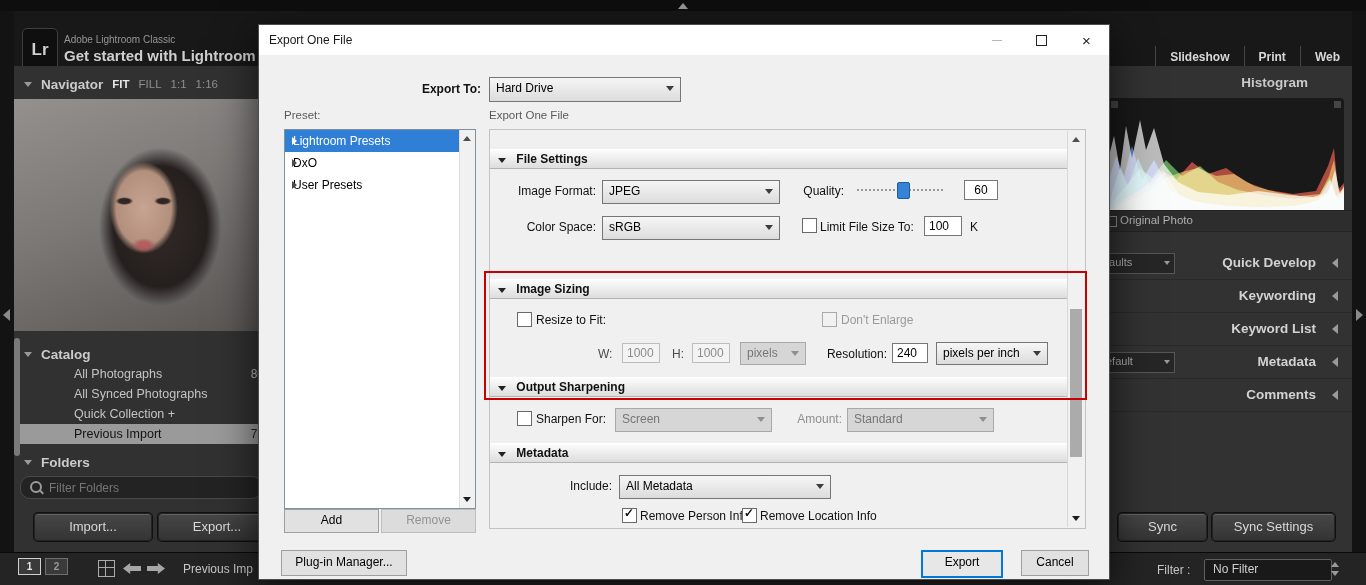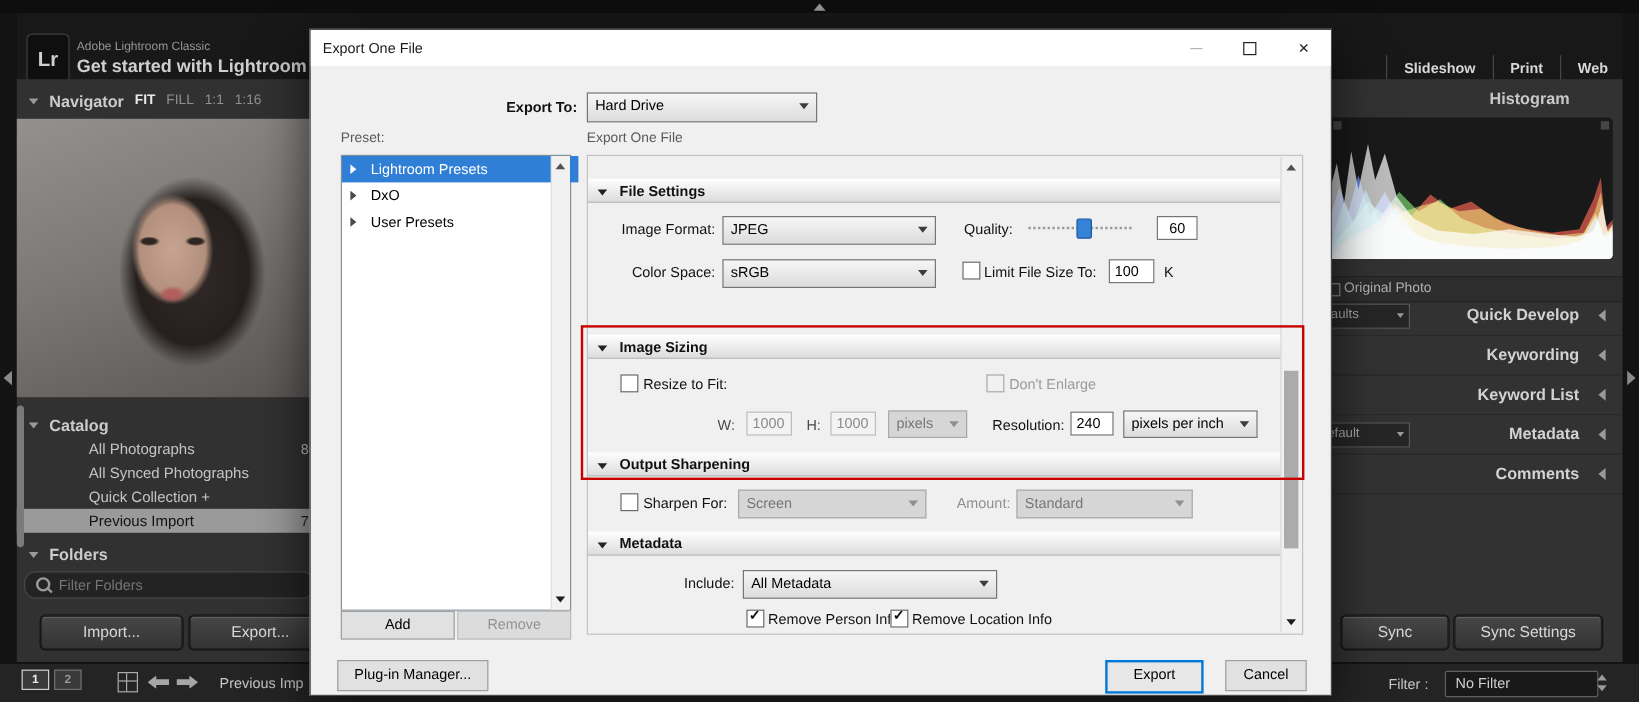--- a/index.html
+++ b/index.html
@@ -43,21 +43,21 @@
   .mag{position:absolute;left:9px;top:4px;width:8px;height:8px;border:2px solid #9a9a9a;border-radius:50%}
   .mag::after{content:"";position:absolute;left:7px;top:8px;width:5px;height:2px;background:#9a9a9a;transform:rotate(45deg)}
   .filter-input{position:absolute;left:26px;top:1px;width:200px;height:17px;background:transparent;border:none;outline:none;color:#9a9a9a;font-size:12px;font-family:inherit}
   .dkbtn{position:absolute;background:linear-gradient(#474747,#343434);border:1px solid #232323;border-radius:4px;box-shadow:inset 0 1px 0 rgba(255,255,255,.15),0 0 0 1px #101010;color:#d8d8d8;font-size:13px;text-align:center;cursor:default}
   .lp-scrollthumb{position:absolute;left:0;top:272px;width:6px;height:118px;background:#7a7a7a;border-radius:3px}
 
   
   .right-panel{position:absolute;left:1100px;top:66px;width:252px;height:486px;background:#323232}
   .hist-box{position:absolute;left:8px;top:32px;width:236px;height:118px;background:#191919;border-radius:4px;overflow:hidden}
   .clip-mark{position:absolute;top:3px;width:7px;height:7px;background:#454545}
-  .orig-row{position:absolute;left:0;top:164px;width:252px;height:20px;background:#2d2d2d;border-top:1px solid #232323;border-bottom:1px solid #232323}
+  .orig-row{position:absolute;left:0;top:144px;width:252px;height:20px;background:#2d2d2d;border-top:1px solid #232323;border-bottom:1px solid #232323}
   .orig-icon{position:absolute;left:6px;top:5px;width:9px;height:9px;border:1px solid #8a8a8a}
   .rp-sections{position:absolute;left:0;top:181px;width:252px}
   .rp-row{position:relative;height:32px;border-bottom:1px solid #292929}
   .rp-row .rp-label{position:absolute;right:36px;top:8px;font-size:13.5px;font-weight:bold;color:#d2d2d2}
   .tleft{position:absolute;right:14px;top:11px;width:0;height:0;border-top:5px solid transparent;border-bottom:5px solid transparent;border-right:6px solid #9a9a9a}
   .mini-combo{position:absolute;left:0;top:6px;width:68px;height:19px;background:#262626;border:1px solid #565656;color:#a8a8a8;font-size:11px;line-height:17px;padding-left:5px}
   .mini-combo .caret-dk{position:absolute;right:4px;top:7px;width:0;height:0;border-left:3.5px solid transparent;border-right:3.5px solid transparent;border-top:4px solid #9a9a9a}
 
   
   .filmstrip{position:absolute;left:0;top:552px;width:1366px;height:33px;background:#242424;border-top:1px solid #090909}
@@ -93,21 +93,21 @@
   .combo.disabled .caret{border-top-color:#8f8f8f}
   .field{position:absolute;height:20px;border:1px solid #767676;background:#fff;font-family:inherit;font-size:12px;padding:0 4px;color:#000;box-sizing:border-box}
   .field.disabled{background:#f3f3f3;border-color:#bdbdbd;color:#8b8b8b}
   .cb{position:absolute;width:13px;height:13px;background:#fff;border:1px solid #6a6a6a}
   .cb.disabled{border-color:#a8a8a8;background:#f1f1f1}
   .cb .mark{position:absolute;left:1px;top:-3px;font-size:12px;font-weight:bold;color:#111}
   .btn-std{position:absolute;background:#e1e1e1;border:1px solid #9f9f9f;font-size:12px;color:#000;text-align:center;cursor:default}
   .btn-std.disabled{background:#dcdcdc;border-color:#bdbdbd;color:#939393}
   .btn-default{border:2px solid #0078d7;background:#e7e7e7}
   .listbox{position:absolute;left:25px;top:104px;width:190px;height:378px;background:#fff;border:1px solid #828f9c}
-  .tree-row{position:relative;height:22px;line-height:22px;padding-left:24px;font-size:12px;color:#000;width:173px}
+  .tree-row{position:relative;height:22px;line-height:22px;padding-left:8px;font-size:12px;color:#000;width:173px}
   .tree-row.sel{background:#2f7fd6;color:#fff}
   .exp{position:absolute;left:7px;top:7px;width:0;height:0;border-top:4px solid transparent;border-bottom:4px solid transparent;border-left:5px solid #4a4a4a}
   .tree-row.sel .exp{border-left-color:#fff}
   .lb-scroll{position:absolute;right:0;top:0;width:15px;height:100%;background:#f1f1f1;border-left:1px solid #dedede}
   .sb-up{position:absolute;left:3px;top:6px;width:0;height:0;border-left:4px solid transparent;border-right:4px solid transparent;border-bottom:5px solid #4f4f4f}
   .sb-down{position:absolute;left:3px;bottom:6px;width:0;height:0;border-left:4px solid transparent;border-right:4px solid transparent;border-top:5px solid #1c1c1c}
   .settings{position:absolute;left:230px;top:104px;width:597px;height:400px;background:#f0f0f0;border:1px solid #c3c3c3;box-sizing:border-box}
   .sec-hdr{position:absolute;left:0;width:581px;height:20px;background:linear-gradient(#fcfcfc,#dddddd);border-top:1px solid #fff;border-bottom:1px solid #b3b3b3;box-sizing:border-box;font-size:12px;font-weight:bold;color:#111;line-height:18px;padding-left:8px}
   .tdown-lt{display:inline-block;width:0;height:0;border-left:4px solid transparent;border-right:4px solid transparent;border-top:5px solid #222;margin-right:7px}
   .slider{position:absolute;left:367px;top:51px;width:86px;height:18px}

